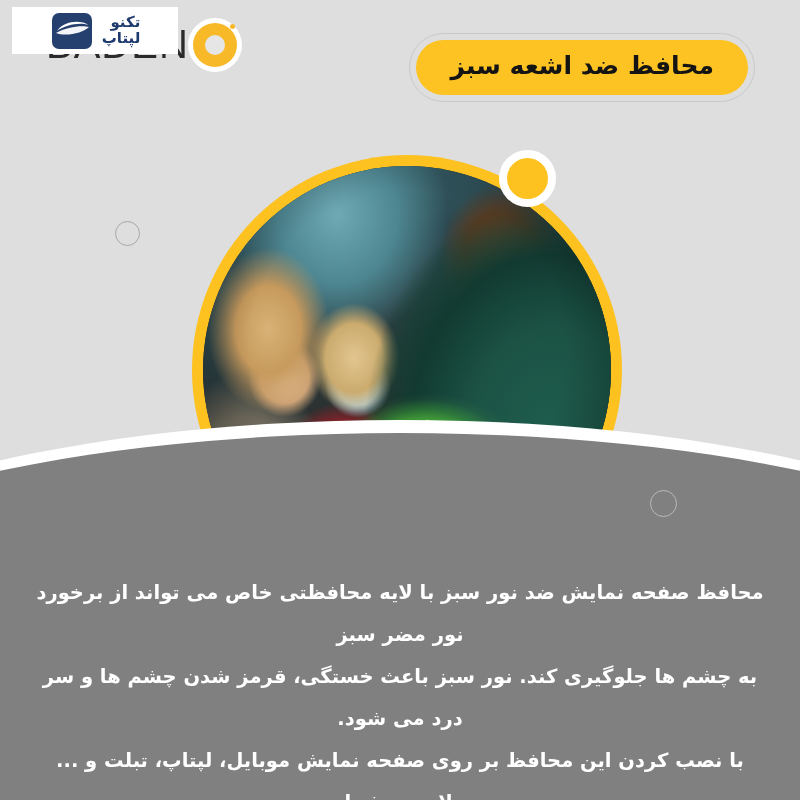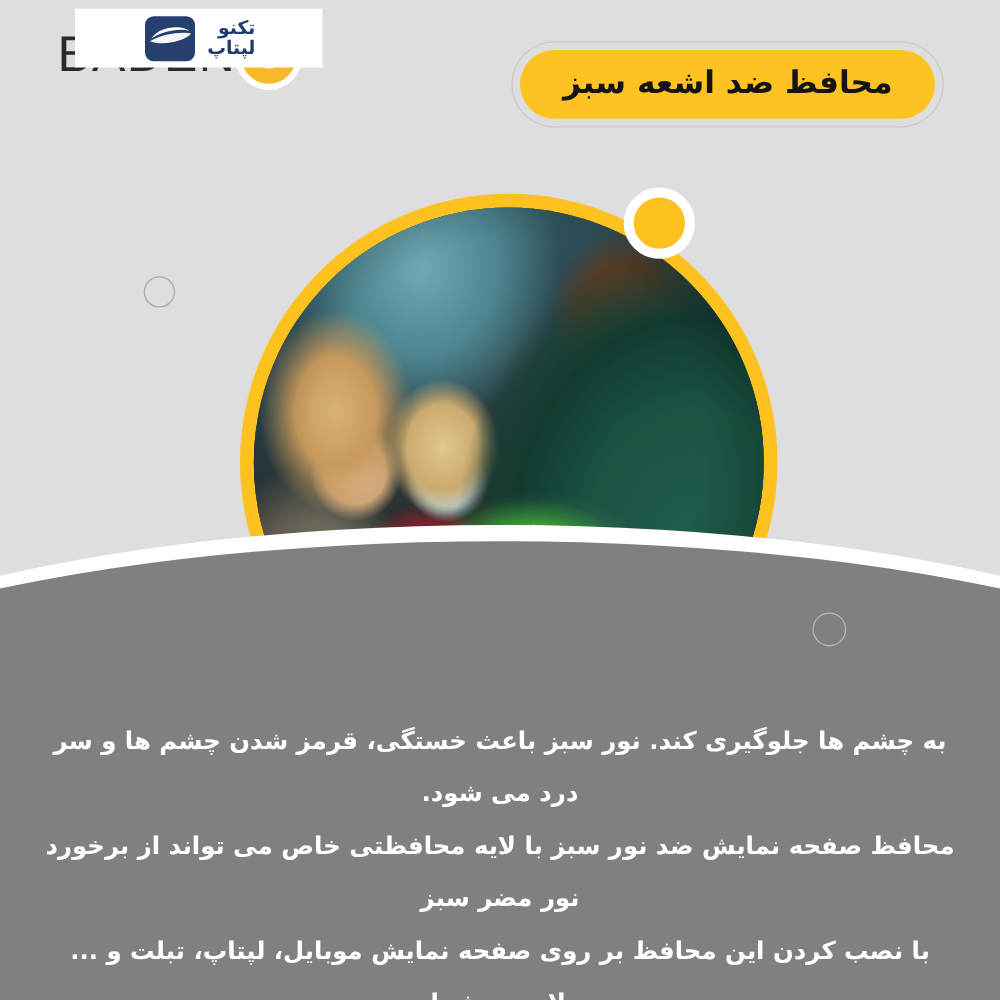--- a/index.html
+++ b/index.html
@@ -200,29 +200,28 @@
   .baden-dot {
     position: absolute;
     right: 2px; top: 2px;
     width: 5px; height: 5px;
     border-radius: 50%;
     background: #f7b928;
   }
   .tl-card {
     position: absolute;
     left: 12px; top: 7px;
-    width: 198px; height: 47px;
+    width: 166px; height: 47px;
     background: #ffffff;
     display: flex;
     align-items: center;
     justify-content: center;
     gap: 8px;
     padding: 0 6px;
     box-sizing: border-box;
-    margin-left: 48px;
   }
   .tl-text {
     color: #1e3a6e;
     font-size: 15px;
     line-height: 1.05;
     text-align: right;
     font-weight: 700;
     direction: rtl;
   }
   .tl-text span { display: block; }
@@ -345,19 +344,19 @@
     </div>
   </div>
 
   <div class="pill-outer">
     <button class="pill" type="button">
       <span class="pill-label">محافظ ضد اشعه سبز</span>
     </button>
   </div>
 
   <div class="copy">
+    <p>محافظ صفحه نمایش ضد نور سبز با  لایه محافظتی خاص می تواند از برخورد نور مضر سبز</p>
     <p>به چشم ها جلوگیری کند. نور سبز باعث خستگی، قرمز شدن چشم ها و سر درد می شود.</p>
-    <p>محافظ صفحه نمایش ضد نور سبز با  لایه محافظتی خاص می تواند از برخورد نور مضر سبز</p>
     <p>با نصب کردن این محافظ بر روی صفحه نمایش موبایل، لپتاپ، تبلت و ... سلامت چشمان</p>
 
   </div>
 
 </div>
 
 </body></html>

